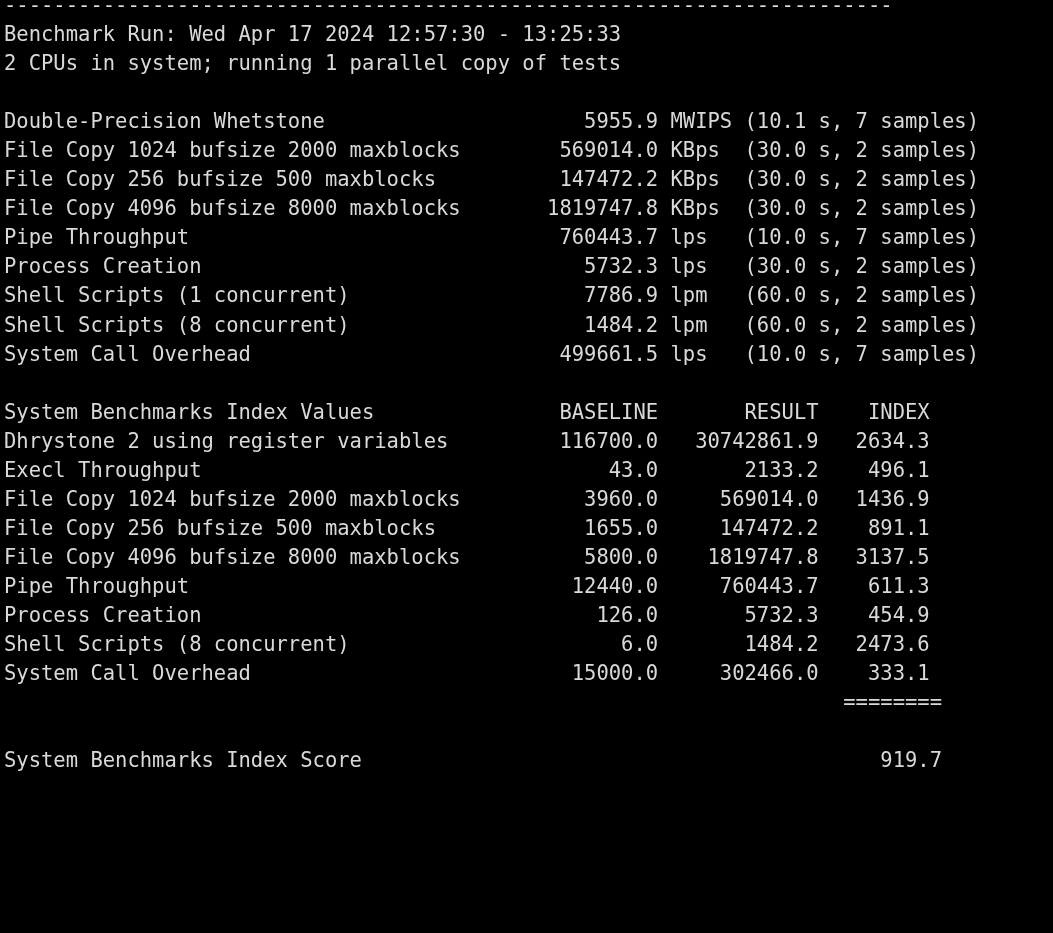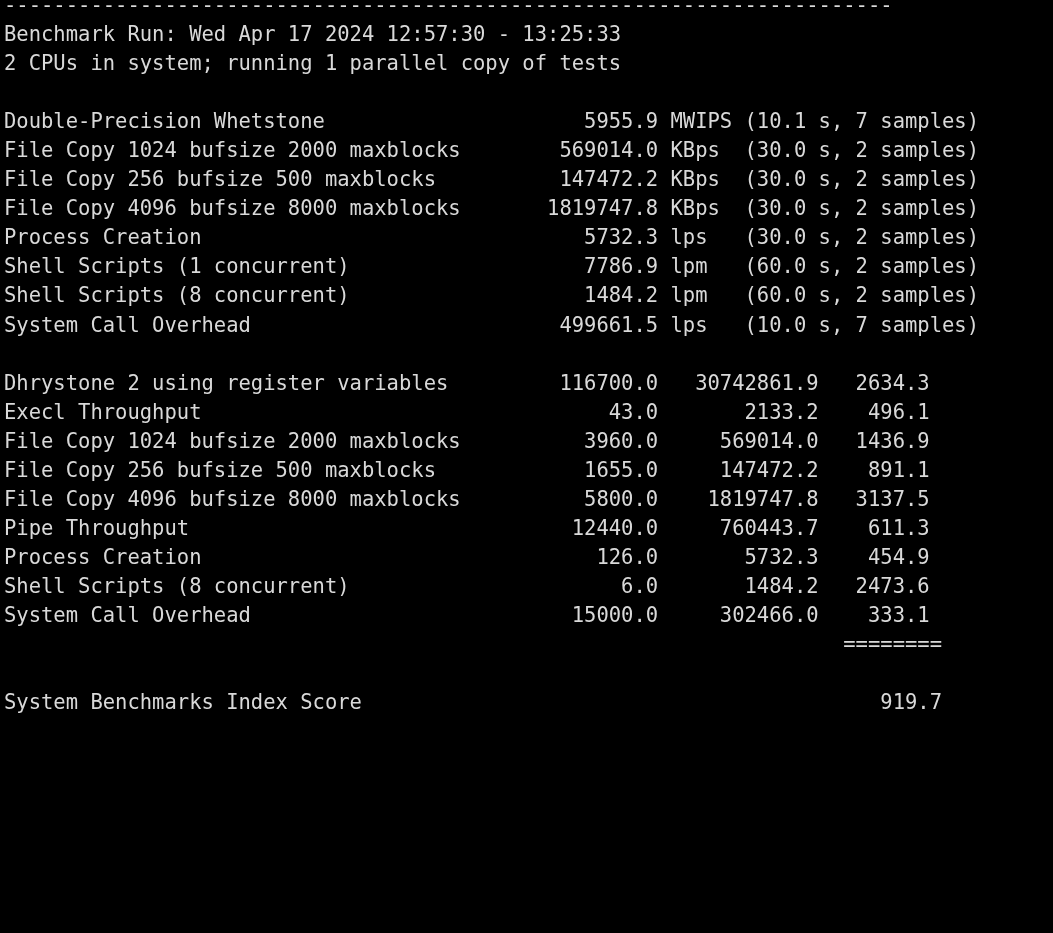--- a/index.html
+++ b/index.html
@@ -79,27 +79,29 @@
 
   <div class="term-line rule-line">------------------------------------------------------------------------</div>
   <div class="term-line">Benchmark Run: Wed Apr 17 2024 12:57:30 - 13:25:33</div>
   <div class="term-line">2 CPUs in system; running 1 parallel copy of tests</div>
   <div class="term-line blank">&nbsp;</div>
 
   <div class="term-line">Double-Precision Whetstone                     5955.9 MWIPS (10.1 s, 7 samples)</div>
   <div class="term-line">File Copy 1024 bufsize 2000 maxblocks        569014.0 KBps  (30.0 s, 2 samples)</div>
   <div class="term-line">File Copy 256 bufsize 500 maxblocks          147472.2 KBps  (30.0 s, 2 samples)</div>
   <div class="term-line">File Copy 4096 bufsize 8000 maxblocks       1819747.8 KBps  (30.0 s, 2 samples)</div>
+  <div class="term-line">Pipe Throughput                              760443.7 lps   (10.0 s, 7 samples)</div>
   <div class="term-line">Process Creation                               5732.3 lps   (30.0 s, 2 samples)</div>
   <div class="term-line">Shell Scripts (1 concurrent)                   7786.9 lpm   (60.0 s, 2 samples)</div>
   <div class="term-line">Shell Scripts (8 concurrent)                   1484.2 lpm   (60.0 s, 2 samples)</div>
   <div class="term-line">System Call Overhead                         499661.5 lps   (10.0 s, 7 samples)</div>
 
   <div class="term-line blank">&nbsp;</div>
 
+  <div class="term-line">System Benchmarks Index Values               BASELINE       RESULT    INDEX</div>
   <div class="term-line">Dhrystone 2 using register variables         116700.0   30742861.9   2634.3</div>
   <div class="term-line">Execl Throughput                                 43.0       2133.2    496.1</div>
   <div class="term-line">File Copy 1024 bufsize 2000 maxblocks          3960.0     569014.0   1436.9</div>
   <div class="term-line">File Copy 256 bufsize 500 maxblocks            1655.0     147472.2    891.1</div>
   <div class="term-line">File Copy 4096 bufsize 8000 maxblocks          5800.0    1819747.8   3137.5</div>
   <div class="term-line">Pipe Throughput                               12440.0     760443.7    611.3</div>
   <div class="term-line">Process Creation                                126.0       5732.3    454.9</div>
   <div class="term-line">Shell Scripts (8 concurrent)                      6.0       1484.2   2473.6</div>
   <div class="term-line">System Call Overhead                          15000.0     302466.0    333.1</div>
 

